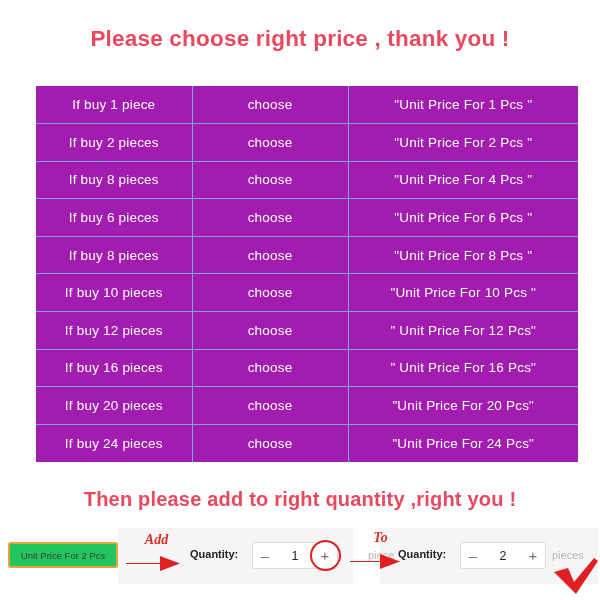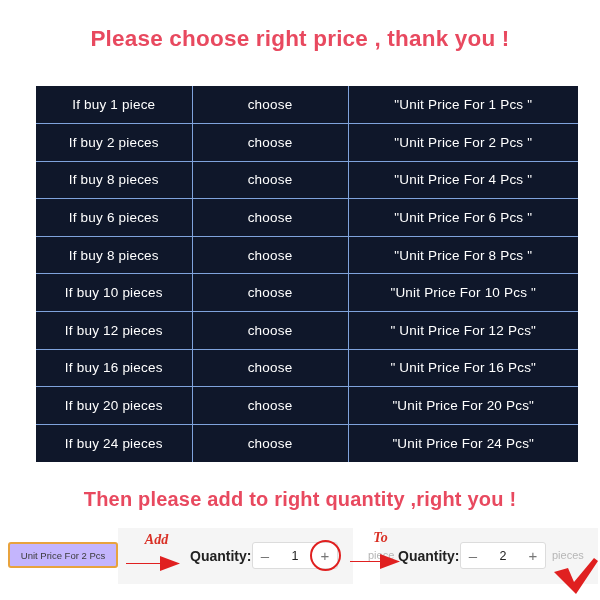--- a/index.html
+++ b/index.html
@@ -42,21 +42,21 @@
     border-collapse: collapse;
     table-layout: fixed;
     background: #4575c4;
   }
   #price-table tr { height: 37.6px; }
   #price-table td {
     color: #ffffff;
     font-size: 13.5px;
     text-align: center;
     vertical-align: middle;
-    background: #0f172a;
+    background: #a21caf;
     border-right: 1px solid #7fa3dc;
     border-bottom: 1px solid #7fa3dc;
     white-space: nowrap;
     letter-spacing: 0.2px;
   }
   #price-table tr:last-child td { border-bottom: none; }
   #price-table td:last-child { border-right: none; }
   .col-qty    { width: 156px; }
   .col-choose { width: 156px; }
   .col-price  { width: 230px; }
@@ -81,21 +81,21 @@
 
   
   #unit-price-chip {
     position: absolute;
     left: 8px;
     top: 14px;
     width: 110px;
     height: 26px;
     border: 2px solid #e8a33d;
     border-radius: 3px;
-    background: #c4b5fd;
+    background: #22c55e;
     display: flex;
     align-items: center;
     justify-content: center;
     font-size: 9.5px;
     color: #3b3b3b;
     white-space: nowrap;
   }
 
   
   .annot {
@@ -121,21 +121,21 @@
   .annot-arrow {
     position: absolute;
     left: 0;
     top: 20px;
   }
 
   
   .qty-label {
     position: absolute;
     top: 20px;
-    font-size: 14px;
+    font-size: 11px;
     font-weight: bold;
     color: #222222;
     white-space: nowrap;
   }
   #qty-label-1 { left: 190px; }
   #qty-label-2 { left: 398px; }
 
   
   .stepper {
     position: absolute;

